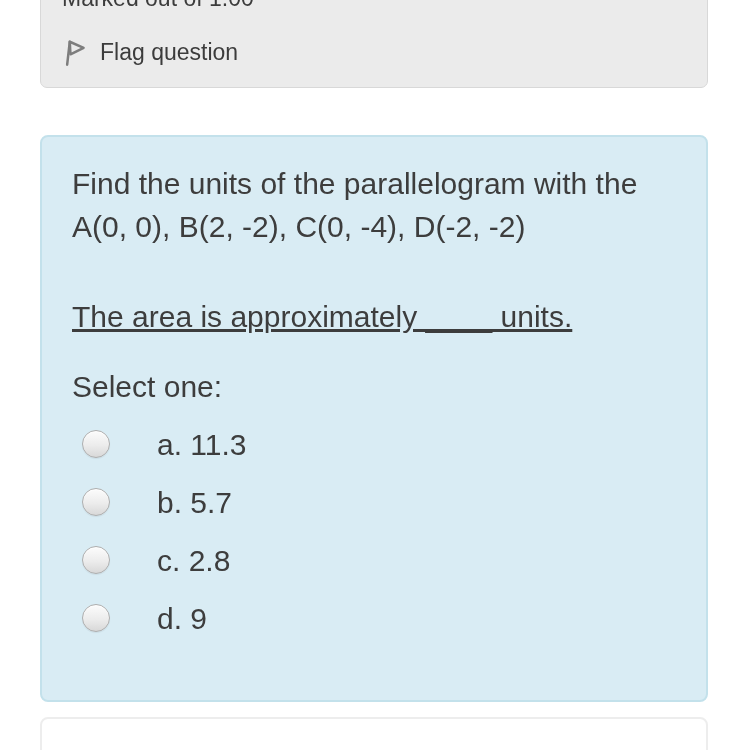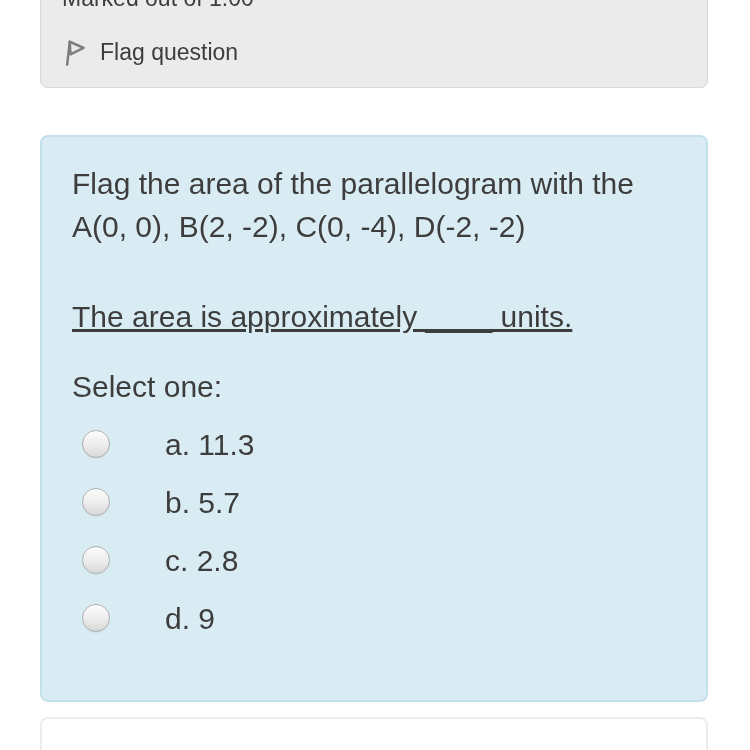--- a/index.html
+++ b/index.html
@@ -62,21 +62,20 @@
   .qtext-line { white-space: nowrap; }
   .vertices-line { white-space: nowrap; }
   .area-line { margin-top: 47px; white-space: nowrap; text-decoration: underline; }
   .select-label { margin-top: 27px; }
 
   .options { margin-top: 7px; list-style: none; }
   .option-row {
     height: 58px;
     display: flex;
     align-items: center;
-    gap: 8px;
   }
   .radio {
     width: 28px; height: 28px;
     margin-left: 10px;
     border-radius: 50%;
     border: 1px solid #aeaeae;
     background: linear-gradient(180deg, #fcfcfc 0%, #ececec 55%, #d8d8d8 100%);
     box-shadow: inset 0 1px 1px rgba(255,255,255,0.9), 0 1px 1px rgba(0,0,0,0.06);
     flex: 0 0 auto;
     cursor: pointer;
@@ -111,21 +110,21 @@
           <path d="M9.5 3.5 L20 9.5 L9 13.5 Z" stroke="#7d7d7d" stroke-width="2" stroke-linejoin="round" fill="none"></path>
           <path d="M9.5 3.5 L5.5 21.5" stroke="#7d7d7d" stroke-width="2" stroke-linecap="round"></path>
         </svg>
       </span>
       <span class="flag-label">Flag question</span>
     </div>
   </section>
 
   <section class="question-box">
     <div class="qtext">
-      <div class="qtext-line">Flag the area of the parallelogram with the</div>
+      <div class="qtext-line">Find the units of the parallelogram with the</div>
       <div class="vertices-line">A(0, 0), B(2, -2), C(0, -4), D(-2, -2)</div>
     </div>
 
     <div class="area-line">The area is approximately ____ units.</div>
 
     <div class="select-label">Select one:</div>
 
     <ul class="options">
       <li class="option-row">
         <span class="radio" role="radio" aria-checked="false"></span>

